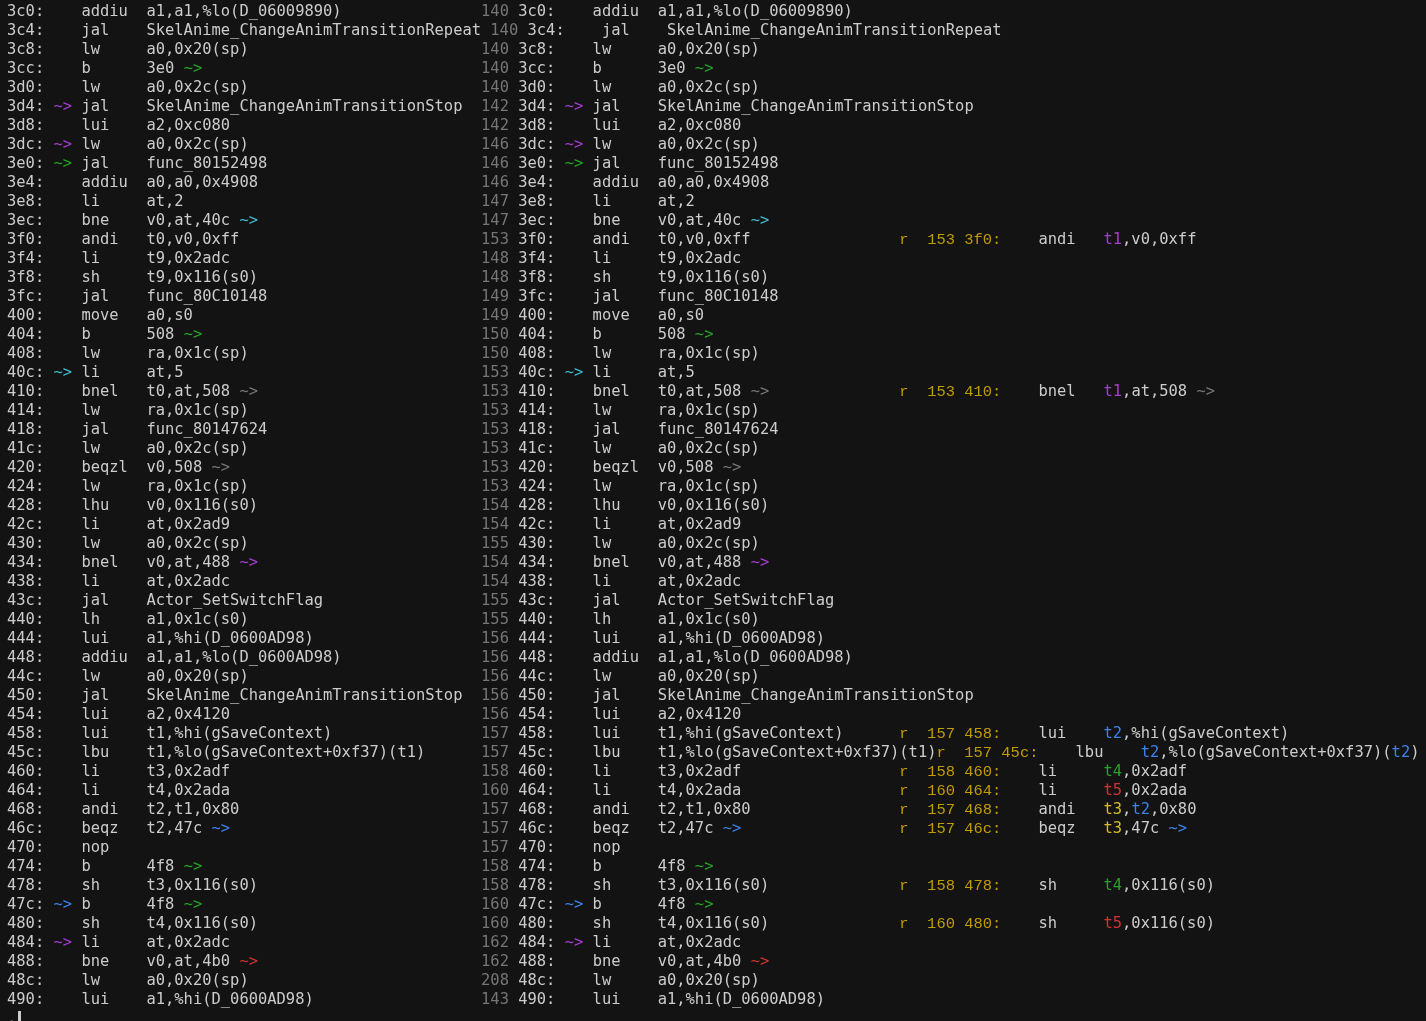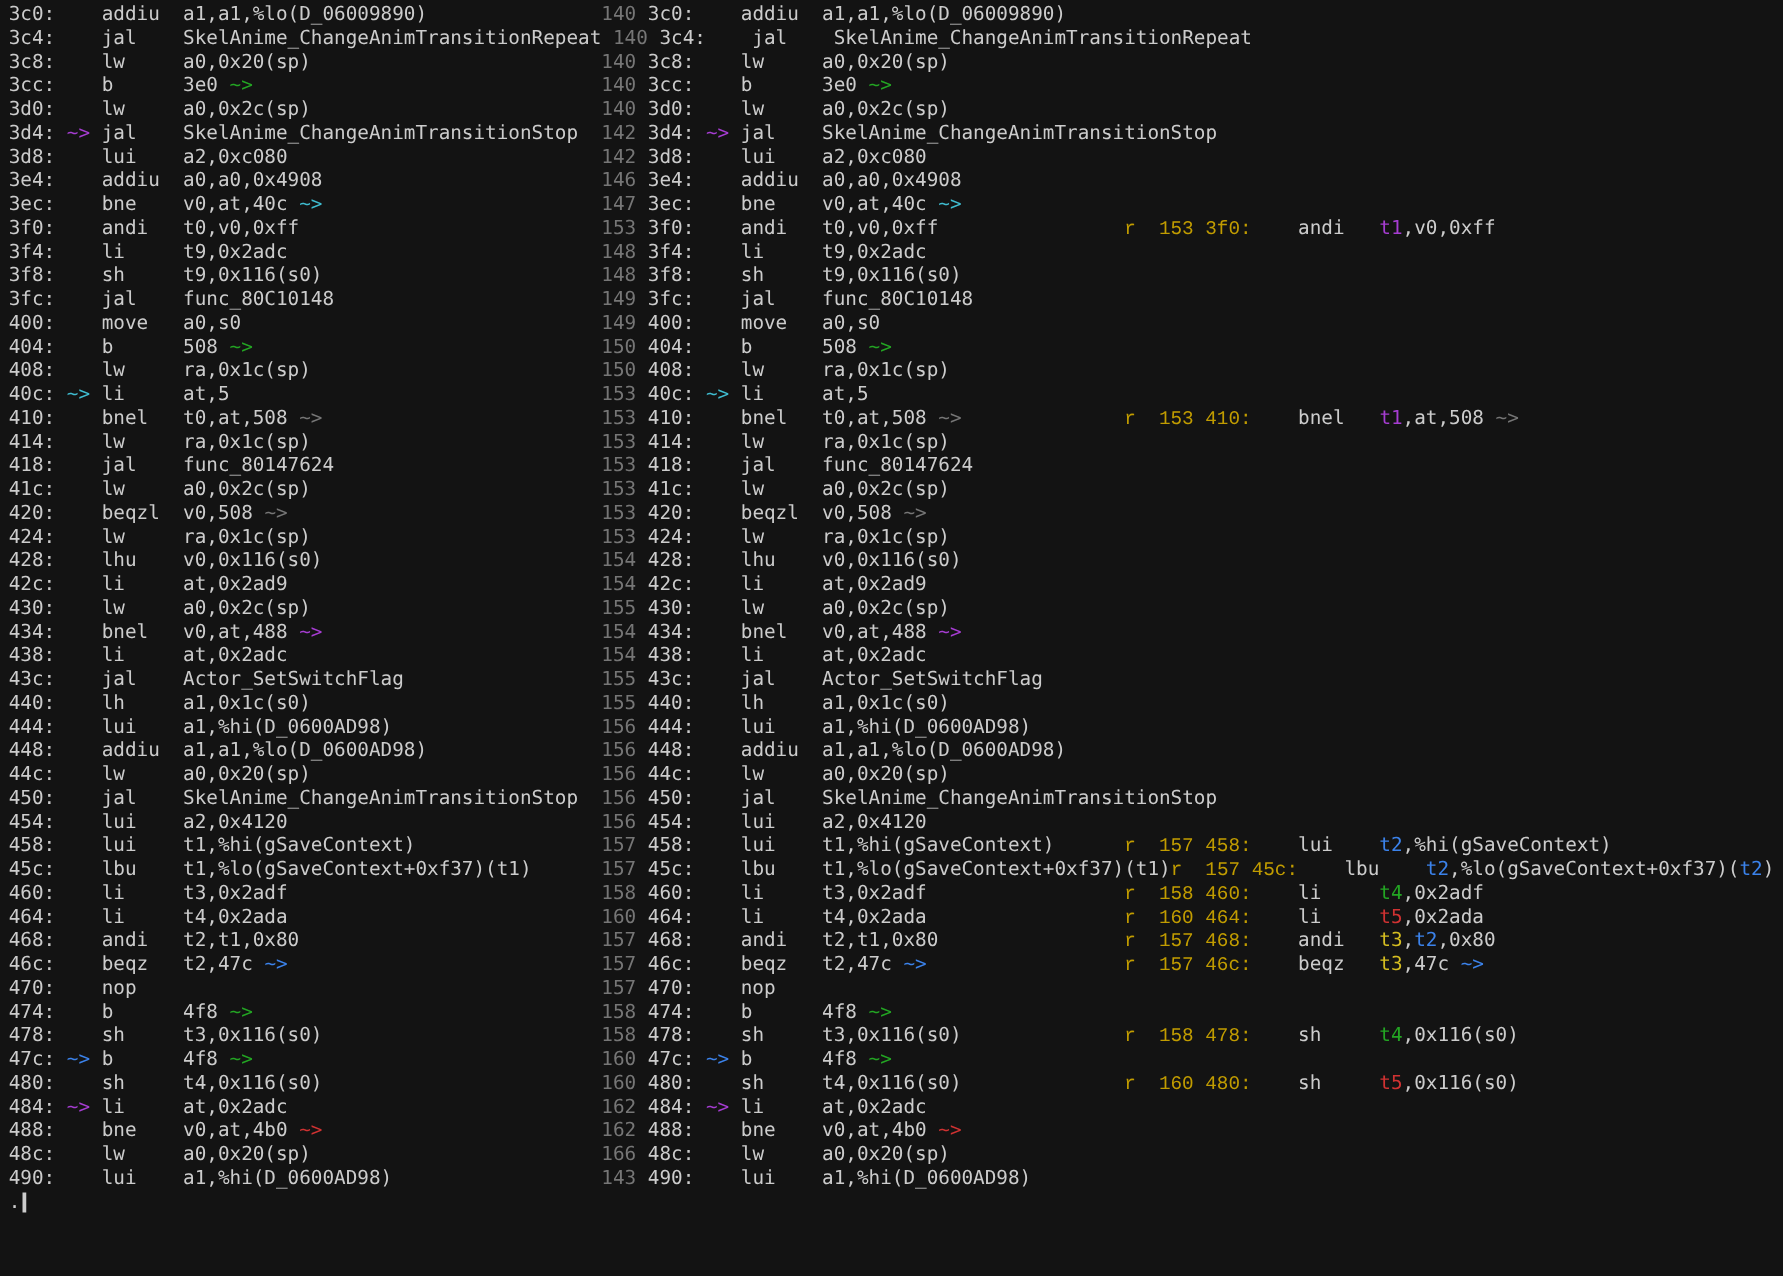--- a/index.html
+++ b/index.html
@@ -40,21 +40,24 @@
 
 <div id="term">
   <div id="rows">
       <div class="row"><span class="fg">3c0: </span><span class="fg">   </span><span class="fg">addiu  </span><span class="fg">a1,a1,%lo(D_06009890)</span><span class="fg">              </span><span class="dim"> 140 </span><span class="fg">3c0: </span><span class="fg">   </span><span class="fg">addiu  </span><span class="fg">a1,a1,%lo(D_06009890)</span></div>
       <div class="row"><span class="fg">3c4: </span><span class="fg">   </span><span class="fg">jal    </span><span class="fg">SkelAnime_ChangeAnimTransitionRepeat</span><span class="dim"> 140 </span><span class="fg">3c4: </span><span class="fg">   </span><span class="fg">jal    </span><span class="fg">SkelAnime_ChangeAnimTransitionRepeat</span></div>
       <div class="row"><span class="fg">3c8: </span><span class="fg">   </span><span class="fg">lw     </span><span class="fg">a0,0x20(sp)</span><span class="fg">                        </span><span class="dim"> 140 </span><span class="fg">3c8: </span><span class="fg">   </span><span class="fg">lw     </span><span class="fg">a0,0x20(sp)</span></div>
       <div class="row"><span class="fg">3cc: </span><span class="fg">   </span><span class="fg">b      </span><span class="fg">3e0 </span><span class="green">~&gt;</span><span class="fg">                             </span><span class="dim"> 140 </span><span class="fg">3cc: </span><span class="fg">   </span><span class="fg">b      </span><span class="fg">3e0 </span><span class="green">~&gt;</span></div>
       <div class="row"><span class="fg">3d0: </span><span class="fg">   </span><span class="fg">lw     </span><span class="fg">a0,0x2c(sp)</span><span class="fg">                        </span><span class="dim"> 140 </span><span class="fg">3d0: </span><span class="fg">   </span><span class="fg">lw     </span><span class="fg">a0,0x2c(sp)</span></div>
       <div class="row"><span class="fg">3d4: </span><span class="purple">~&gt; </span><span class="fg">jal    </span><span class="fg">SkelAnime_ChangeAnimTransitionStop</span><span class="fg"> </span><span class="dim"> 142 </span><span class="fg">3d4: </span><span class="purple">~&gt; </span><span class="fg">jal    </span><span class="fg">SkelAnime_ChangeAnimTransitionStop</span></div>
       <div class="row"><span class="fg">3d8: </span><span class="fg">   </span><span class="fg">lui    </span><span class="fg">a2,0xc080</span><span class="fg">                          </span><span class="dim"> 142 </span><span class="fg">3d8: </span><span class="fg">   </span><span class="fg">lui    </span><span class="fg">a2,0xc080</span></div>
+      <div class="row"><span class="fg">3dc: </span><span class="purple">~&gt; </span><span class="fg">lw     </span><span class="fg">a0,0x2c(sp)</span><span class="fg">                        </span><span class="dim"> 146 </span><span class="fg">3dc: </span><span class="purple">~&gt; </span><span class="fg">lw     </span><span class="fg">a0,0x2c(sp)</span></div>
+      <div class="row"><span class="fg">3e0: </span><span class="green">~&gt; </span><span class="fg">jal    </span><span class="fg">func_80152498</span><span class="fg">                      </span><span class="dim"> 146 </span><span class="fg">3e0: </span><span class="green">~&gt; </span><span class="fg">jal    </span><span class="fg">func_80152498</span></div>
       <div class="row"><span class="fg">3e4: </span><span class="fg">   </span><span class="fg">addiu  </span><span class="fg">a0,a0,0x4908</span><span class="fg">                       </span><span class="dim"> 146 </span><span class="fg">3e4: </span><span class="fg">   </span><span class="fg">addiu  </span><span class="fg">a0,a0,0x4908</span></div>
+      <div class="row"><span class="fg">3e8: </span><span class="fg">   </span><span class="fg">li     </span><span class="fg">at,2</span><span class="fg">                               </span><span class="dim"> 147 </span><span class="fg">3e8: </span><span class="fg">   </span><span class="fg">li     </span><span class="fg">at,2</span></div>
       <div class="row"><span class="fg">3ec: </span><span class="fg">   </span><span class="fg">bne    </span><span class="fg">v0,at,40c </span><span class="cyan">~&gt;</span><span class="fg">                       </span><span class="dim"> 147 </span><span class="fg">3ec: </span><span class="fg">   </span><span class="fg">bne    </span><span class="fg">v0,at,40c </span><span class="cyan">~&gt;</span></div>
       <div class="row"><span class="fg">3f0: </span><span class="fg">   </span><span class="fg">andi   </span><span class="fg">t0,v0,0xff</span><span class="fg">                         </span><span class="dim"> 153 </span><span class="fg">3f0: </span><span class="fg">   </span><span class="fg">andi   </span><span class="fg">t0,v0,0xff</span><span class="fg">                </span><span class="gold">r  153 </span><span class="gold">3f0: </span><span class="fg">   </span><span class="fg">andi   </span><span class="purple">t1</span><span class="fg">,v0,0xff</span></div>
       <div class="row"><span class="fg">3f4: </span><span class="fg">   </span><span class="fg">li     </span><span class="fg">t9,0x2adc</span><span class="fg">                          </span><span class="dim"> 148 </span><span class="fg">3f4: </span><span class="fg">   </span><span class="fg">li     </span><span class="fg">t9,0x2adc</span></div>
       <div class="row"><span class="fg">3f8: </span><span class="fg">   </span><span class="fg">sh     </span><span class="fg">t9,0x116(s0)</span><span class="fg">                       </span><span class="dim"> 148 </span><span class="fg">3f8: </span><span class="fg">   </span><span class="fg">sh     </span><span class="fg">t9,0x116(s0)</span></div>
       <div class="row"><span class="fg">3fc: </span><span class="fg">   </span><span class="fg">jal    </span><span class="fg">func_80C10148</span><span class="fg">                      </span><span class="dim"> 149 </span><span class="fg">3fc: </span><span class="fg">   </span><span class="fg">jal    </span><span class="fg">func_80C10148</span></div>
       <div class="row"><span class="fg">400: </span><span class="fg">   </span><span class="fg">move   </span><span class="fg">a0,s0</span><span class="fg">                              </span><span class="dim"> 149 </span><span class="fg">400: </span><span class="fg">   </span><span class="fg">move   </span><span class="fg">a0,s0</span></div>
       <div class="row"><span class="fg">404: </span><span class="fg">   </span><span class="fg">b      </span><span class="fg">508 </span><span class="green">~&gt;</span><span class="fg">                             </span><span class="dim"> 150 </span><span class="fg">404: </span><span class="fg">   </span><span class="fg">b      </span><span class="fg">508 </span><span class="green">~&gt;</span></div>
       <div class="row"><span class="fg">408: </span><span class="fg">   </span><span class="fg">lw     </span><span class="fg">ra,0x1c(sp)</span><span class="fg">                        </span><span class="dim"> 150 </span><span class="fg">408: </span><span class="fg">   </span><span class="fg">lw     </span><span class="fg">ra,0x1c(sp)</span></div>
       <div class="row"><span class="fg">40c: </span><span class="cyan">~&gt; </span><span class="fg">li     </span><span class="fg">at,5</span><span class="fg">                               </span><span class="dim"> 153 </span><span class="fg">40c: </span><span class="cyan">~&gt; </span><span class="fg">li     </span><span class="fg">at,5</span></div>
       <div class="row"><span class="fg">410: </span><span class="fg">   </span><span class="fg">bnel   </span><span class="fg">t0,at,508 </span><span class="dim">~&gt;</span><span class="fg">                       </span><span class="dim"> 153 </span><span class="fg">410: </span><span class="fg">   </span><span class="fg">bnel   </span><span class="fg">t0,at,508 </span><span class="dim">~&gt;</span><span class="fg">              </span><span class="gold">r  153 </span><span class="gold">410: </span><span class="fg">   </span><span class="fg">bnel   </span><span class="purple">t1</span><span class="fg">,at,508 </span><span class="dim">~&gt;</span></div>
@@ -81,17 +84,17 @@
       <div class="row"><span class="fg">464: </span><span class="fg">   </span><span class="fg">li     </span><span class="fg">t4,0x2ada</span><span class="fg">                          </span><span class="dim"> 160 </span><span class="fg">464: </span><span class="fg">   </span><span class="fg">li     </span><span class="fg">t4,0x2ada</span><span class="fg">                 </span><span class="gold">r  160 </span><span class="gold">464: </span><span class="fg">   </span><span class="fg">li     </span><span class="red">t5</span><span class="fg">,0x2ada</span></div>
       <div class="row"><span class="fg">468: </span><span class="fg">   </span><span class="fg">andi   </span><span class="fg">t2,t1,0x80</span><span class="fg">                         </span><span class="dim"> 157 </span><span class="fg">468: </span><span class="fg">   </span><span class="fg">andi   </span><span class="fg">t2,t1,0x80</span><span class="fg">                </span><span class="gold">r  157 </span><span class="gold">468: </span><span class="fg">   </span><span class="fg">andi   </span><span class="yellow">t3</span><span class="fg">,</span><span class="blue">t2</span><span class="fg">,0x80</span></div>
       <div class="row"><span class="fg">46c: </span><span class="fg">   </span><span class="fg">beqz   </span><span class="fg">t2,47c </span><span class="blue">~&gt;</span><span class="fg">                          </span><span class="dim"> 157 </span><span class="fg">46c: </span><span class="fg">   </span><span class="fg">beqz   </span><span class="fg">t2,47c </span><span class="blue">~&gt;</span><span class="fg">                 </span><span class="gold">r  157 </span><span class="gold">46c: </span><span class="fg">   </span><span class="fg">beqz   </span><span class="yellow">t3</span><span class="fg">,47c </span><span class="blue">~&gt;</span></div>
       <div class="row"><span class="fg">470: </span><span class="fg">   </span><span class="fg">nop    </span><span class="fg">                                   </span><span class="dim"> 157 </span><span class="fg">470: </span><span class="fg">   </span><span class="fg">nop    </span></div>
       <div class="row"><span class="fg">474: </span><span class="fg">   </span><span class="fg">b      </span><span class="fg">4f8 </span><span class="green">~&gt;</span><span class="fg">                             </span><span class="dim"> 158 </span><span class="fg">474: </span><span class="fg">   </span><span class="fg">b      </span><span class="fg">4f8 </span><span class="green">~&gt;</span></div>
       <div class="row"><span class="fg">478: </span><span class="fg">   </span><span class="fg">sh     </span><span class="fg">t3,0x116(s0)</span><span class="fg">                       </span><span class="dim"> 158 </span><span class="fg">478: </span><span class="fg">   </span><span class="fg">sh     </span><span class="fg">t3,0x116(s0)</span><span class="fg">              </span><span class="gold">r  158 </span><span class="gold">478: </span><span class="fg">   </span><span class="fg">sh     </span><span class="green">t4</span><span class="fg">,0x116(s0)</span></div>
       <div class="row"><span class="fg">47c: </span><span class="blue">~&gt; </span><span class="fg">b      </span><span class="fg">4f8 </span><span class="green">~&gt;</span><span class="fg">                             </span><span class="dim"> 160 </span><span class="fg">47c: </span><span class="blue">~&gt; </span><span class="fg">b      </span><span class="fg">4f8 </span><span class="green">~&gt;</span></div>
       <div class="row"><span class="fg">480: </span><span class="fg">   </span><span class="fg">sh     </span><span class="fg">t4,0x116(s0)</span><span class="fg">                       </span><span class="dim"> 160 </span><span class="fg">480: </span><span class="fg">   </span><span class="fg">sh     </span><span class="fg">t4,0x116(s0)</span><span class="fg">              </span><span class="gold">r  160 </span><span class="gold">480: </span><span class="fg">   </span><span class="fg">sh     </span><span class="red">t5</span><span class="fg">,0x116(s0)</span></div>
       <div class="row"><span class="fg">484: </span><span class="purple">~&gt; </span><span class="fg">li     </span><span class="fg">at,0x2adc</span><span class="fg">                          </span><span class="dim"> 162 </span><span class="fg">484: </span><span class="purple">~&gt; </span><span class="fg">li     </span><span class="fg">at,0x2adc</span></div>
       <div class="row"><span class="fg">488: </span><span class="fg">   </span><span class="fg">bne    </span><span class="fg">v0,at,4b0 </span><span class="red">~&gt;</span><span class="fg">                       </span><span class="dim"> 162 </span><span class="fg">488: </span><span class="fg">   </span><span class="fg">bne    </span><span class="fg">v0,at,4b0 </span><span class="red">~&gt;</span></div>
-      <div class="row"><span class="fg">48c: </span><span class="fg">   </span><span class="fg">lw     </span><span class="fg">a0,0x20(sp)</span><span class="fg">                        </span><span class="dim"> 166 </span><span class="fg">48c: </span><span class="fg">   </span><span class="fg">lw     </span><span class="fg">a0,0x20(sp)</span></div>
+      <div class="row"><span class="fg">48c: </span><span class="fg">   </span><span class="fg">lw     </span><span class="fg">a0,0x20(sp)</span><span class="fg">                        </span><span class="dim"> 208 </span><span class="fg">48c: </span><span class="fg">   </span><span class="fg">lw     </span><span class="fg">a0,0x20(sp)</span></div>
       <div class="row"><span class="fg">490: </span><span class="fg">   </span><span class="fg">lui    </span><span class="fg">a1,%hi(D_0600AD98)</span><span class="fg">                 </span><span class="dim"> 143 </span><span class="fg">490: </span><span class="fg">   </span><span class="fg">lui    </span><span class="fg">a1,%hi(D_0600AD98)</span></div>
     </div>
   <div class="row"><span>.</span><span class="caret"></span></div>
 </div>
 
 </body></html>

